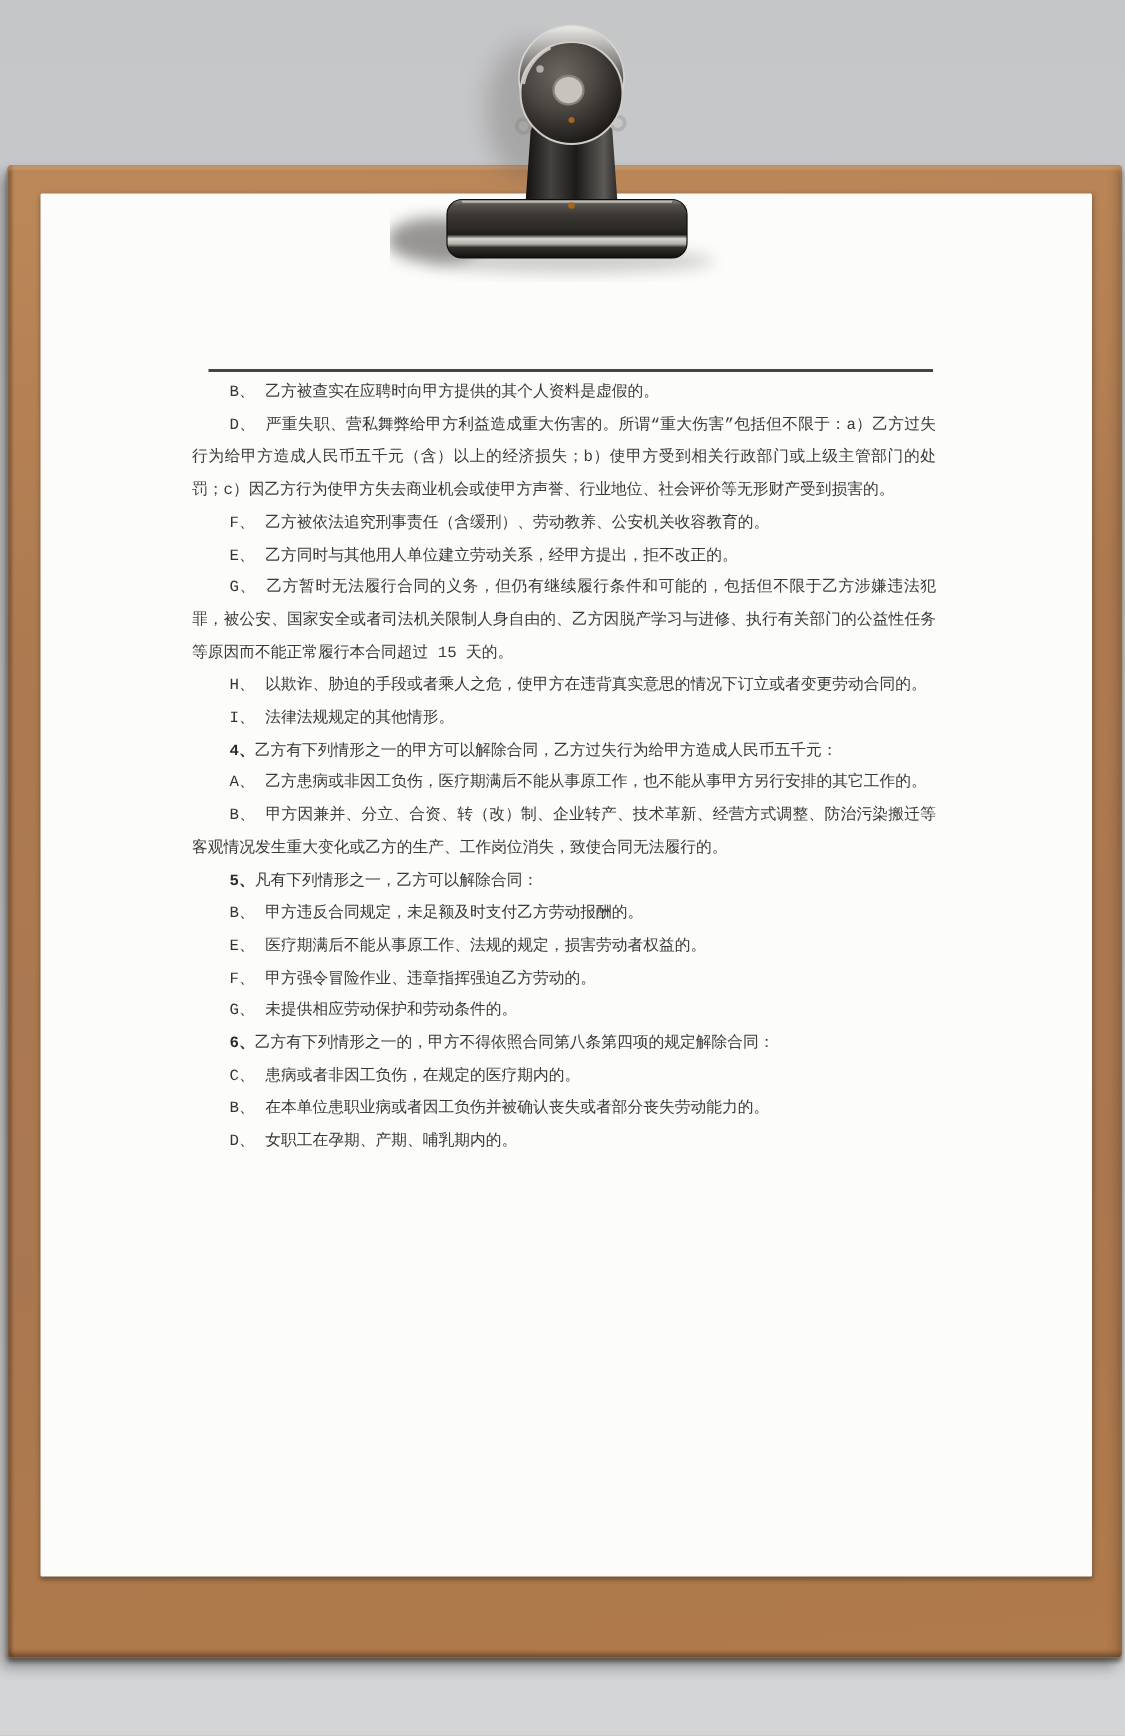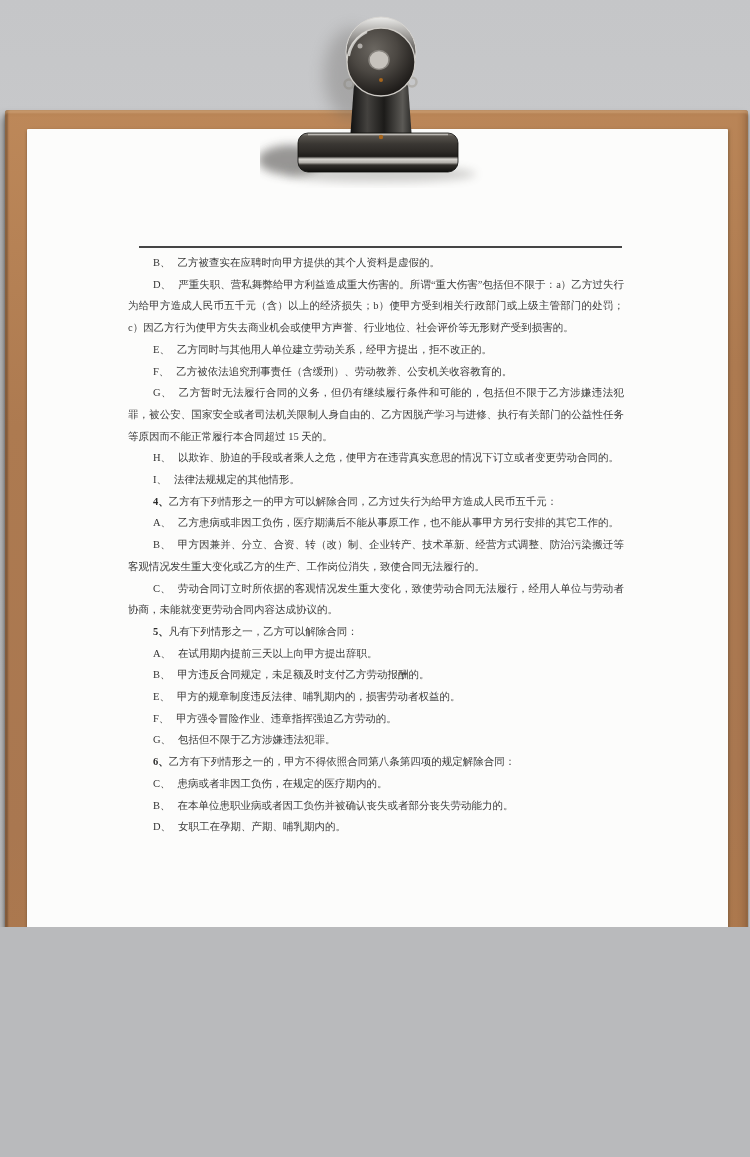--- a/index.html
+++ b/index.html
@@ -1,19 +1,19 @@
 <!DOCTYPE html>
 <html><head>
 <meta charset="utf-8">
 <style>
   html,body{margin:0;padding:0;background:#b9babc;}
   .scene{
-    position:relative;width:750px;height:927px;overflow:hidden;
+    position:relative;width:750px;height:1157px;overflow:hidden;
     background:linear-gradient(180deg,#c5c6c8 0%,#cbccce 40%,#d4d5d7 100%);
-    font-family:Liberation Serif, serif;
+    font-family:Liberation Mono, monospace;
   }
   .board{
     position:absolute;left:5px;top:110px;width:743px;height:995px;
     background:linear-gradient(175deg,#bd8859 0%,#ad7a50 30%,#a97750 68%,#b07a4a 100%);
     border-radius:3px;
     box-shadow:
       -4px 6px 9px rgba(40,38,35,.40),
       0 3px 3px rgba(35,32,28,.55),
       inset 0 3px 2px rgba(235,195,150,.38),
       inset 3px 0 2px rgba(60,40,25,.35),
@@ -44,35 +44,33 @@
 
   <div class="board"></div>
 
   <div class="paper"></div>
 
   <div class="textarea">
     <div class="hr"></div>
     <div class="paragraphs">
         <p><span class="plabel letter">B、</span><span class="ptext">乙方被查实在应聘时向甲方提供的其个人资料是虚假的。</span></p>
         <p><span class="plabel letter">D、</span><span class="ptext">严重失职、营私舞弊给甲方利益造成重大伤害的。所谓“重大伤害”包括但不限于：a）乙方过失行为给甲方造成人民币五千元（含）以上的经济损失；b）使甲方受到相关行政部门或上级主管部门的处罚；c）因乙方行为使甲方失去商业机会或使甲方声誉、行业地位、社会评价等无形财产受到损害的。</span></p>
+        <p><span class="plabel letter">F、</span><span class="ptext">乙方被依法追究刑事责任（含缓刑）、劳动教养、公安机关收容教育的。</span></p>
         <p><span class="plabel letter">E、</span><span class="ptext">乙方同时与其他用人单位建立劳动关系，经甲方提出，拒不改正的。</span></p>
-        <p><span class="plabel letter">F、</span><span class="ptext">乙方被依法追究刑事责任（含缓刑）、劳动教养、公安机关收容教育的。</span></p>
         <p><span class="plabel letter">G、</span><span class="ptext">乙方暂时无法履行合同的义务，但仍有继续履行条件和可能的，包括但不限于乙方涉嫌违法犯罪，被公安、国家安全或者司法机关限制人身自由的、乙方因脱产学习与进修、执行有关部门的公益性任务等原因而不能正常履行本合同超过 15 天的。</span></p>
         <p><span class="plabel letter">H、</span><span class="ptext">以欺诈、胁迫的手段或者乘人之危，使甲方在违背真实意思的情况下订立或者变更劳动合同的。</span></p>
         <p><span class="plabel letter">I、</span><span class="ptext">法律法规规定的其他情形。</span></p>
         <p><span class="plabel number">4、</span><span class="ptext">乙方有下列情形之一的甲方可以解除合同，乙方过失行为给甲方造成人民币五千元：</span></p>
         <p><span class="plabel letter">A、</span><span class="ptext">乙方患病或非因工负伤，医疗期满后不能从事原工作，也不能从事甲方另行安排的其它工作的。</span></p>
         <p><span class="plabel letter">B、</span><span class="ptext">甲方因兼并、分立、合资、转（改）制、企业转产、技术革新、经营方式调整、防治污染搬迁等客观情况发生重大变化或乙方的生产、工作岗位消失，致使合同无法履行的。</span></p>
-        <p><span class="plabel letter">C、</span><span class="ptext">劳动合同订立时所依据的客观情况发生重大变化，致使劳动合同无法履行，经用人单位与劳动者协商，未能就变更劳动合同内容达成协议的。</span></p>
         <p><span class="plabel number">5、</span><span class="ptext">凡有下列情形之一，乙方可以解除合同：</span></p>
-        <p><span class="plabel letter">A、</span><span class="ptext">在试用期内提前三天以上向甲方提出辞职。</span></p>
         <p><span class="plabel letter">B、</span><span class="ptext">甲方违反合同规定，未足额及时支付乙方劳动报酬的。</span></p>
-        <p><span class="plabel letter">E、</span><span class="ptext">甲方的规章制度违反法律、哺乳期内的，损害劳动者权益的。</span></p>
+        <p><span class="plabel letter">E、</span><span class="ptext">医疗期满后不能从事原工作、法规的规定，损害劳动者权益的。</span></p>
         <p><span class="plabel letter">F、</span><span class="ptext">甲方强令冒险作业、违章指挥强迫乙方劳动的。</span></p>
-        <p><span class="plabel letter">G、</span><span class="ptext">包括但不限于乙方涉嫌违法犯罪。</span></p>
+        <p><span class="plabel letter">G、</span><span class="ptext">未提供相应劳动保护和劳动条件的。</span></p>
         <p><span class="plabel number">6、</span><span class="ptext">乙方有下列情形之一的，甲方不得依照合同第八条第四项的规定解除合同：</span></p>
         <p><span class="plabel letter">C、</span><span class="ptext">患病或者非因工负伤，在规定的医疗期内的。</span></p>
         <p><span class="plabel letter">B、</span><span class="ptext">在本单位患职业病或者因工负伤并被确认丧失或者部分丧失劳动能力的。</span></p>
         <p><span class="plabel letter">D、</span><span class="ptext">女职工在孕期、产期、哺乳期内的。</span></p>
       </div>
   </div>
 
   <svg class="clip" width="230" height="178" viewBox="0 0 230 178">
     <defs>
       <filter id="b8" x="-60%" y="-60%" width="220%" height="220%">

